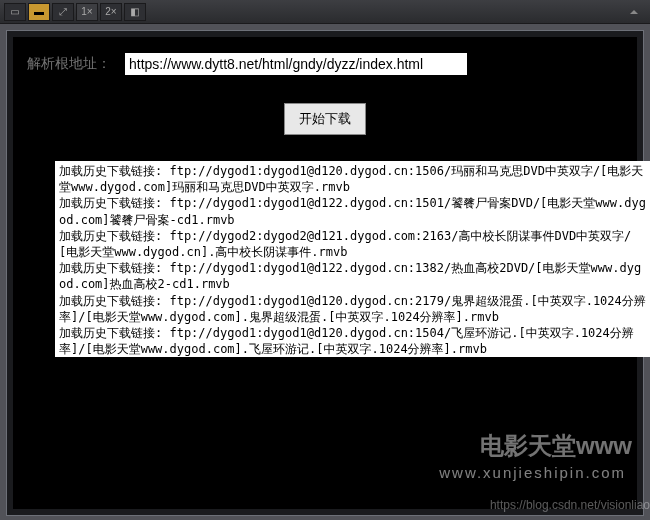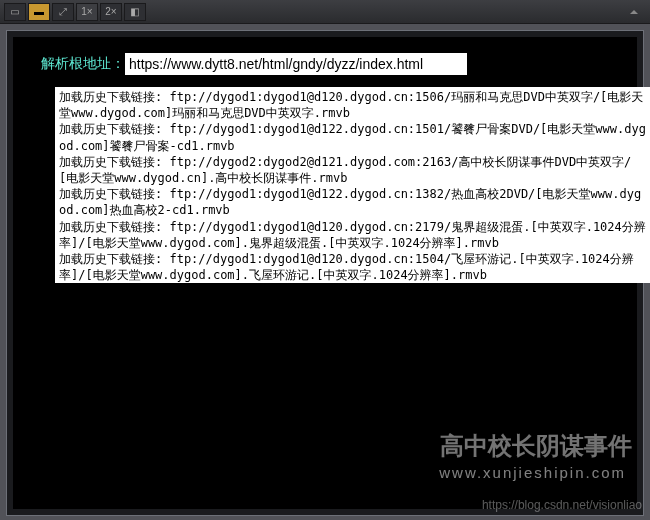--- a/index.html
+++ b/index.html
@@ -52,24 +52,23 @@
       height: 100%;
       background: #000;
       padding: 16px 14px;
     }
     .form-row {
       display: flex;
       align-items: center;
       margin-bottom: 12px;
     }
     .form-label {
-      color: #5eead4;
+      color: #737373;
       font-size: 14px;
       width: 98px;
-      text-align: right;
     }
     .form-input {
       background: #fff;
       border: none;
       padding: 2px 4px;
       font-size: 14px;
       font-family: Liberation Sans, sans-serif;
       height: 22px;
     }
     .url-input { width: 342px; }
@@ -115,21 +114,21 @@
       position: absolute;
       right: 24px;
       top: 464px;
       font-size: 15px;
       color: rgba(255,255,255,0.5);
       letter-spacing: 2px;
       pointer-events: none;
     }
     .csdn-watermark {
       position: absolute;
-      right: 8px;
+      right: 0;
       top: 498px;
       font-size: 12px;
       color: rgba(255,255,255,0.35);
       pointer-events: none;
     }
   </style>
 </head>
 <body>
 
 <div class="toolbar">
@@ -146,27 +145,30 @@
   <div class="toolbar-spacer"></div>
   <div class="chevron"></div>
 </div>
 
 <div class="window-frame">
   <div class="app-body">
     <div class="form-row">
       <span class="form-label">解析根地址：</span>
       <input class="form-input url-input" value="https://www.dytt8.net/html/gndy/dyzz/index.html" style="">
     </div>
+    <div class="btn-row">
+      <button class="start-btn"><span>开始下载</span></button>
+    </div>
     <div class="log-area" id="log-area">加载历史下载链接: ftp://dygod1:dygod1@d120.dygod.cn:1506/玛丽和马克思DVD中英双字/[电影天堂www.dygod.com]玛丽和马克思DVD中英双字.rmvb
 加载历史下载链接: ftp://dygod1:dygod1@d122.dygod.cn:1501/饕餮尸骨案DVD/[电影天堂www.dygod.com]饕餮尸骨案-cd1.rmvb
 加载历史下载链接: ftp://dygod2:dygod2@d121.dygod.com:2163/高中校长阴谋事件DVD中英双字/[电影天堂www.dygod.cn].高中校长阴谋事件.rmvb
 加载历史下载链接: ftp://dygod1:dygod1@d122.dygod.cn:1382/热血高校2DVD/[电影天堂www.dygod.com]热血高校2-cd1.rmvb
 加载历史下载链接: ftp://dygod1:dygod1@d120.dygod.cn:2179/鬼界超级混蛋.[中英双字.1024分辨率]/[电影天堂www.dygod.com].鬼界超级混蛋.[中英双字.1024分辨率].rmvb
 加载历史下载链接: ftp://dygod1:dygod1@d120.dygod.cn:1504/飞屋环游记.[中英双字.1024分辨率]/[电影天堂www.dygod.com].飞屋环游记.[中英双字.1024分辨率].rmvb
 加载历史下载链接: ftp://dygod1:dygod1@d122.dygod.cn:1382/热血高校2DVD/[电影天堂www.dygod.com]热血高校2-cd2.rmvb
 加载历史下载链接: ftp://dygod2:dygod2@d062.dygod.com:2232/在世界转角遇见爱DVD/[电影天堂www.dygod.net].在世界转角遇见爱-cd1.rmvb
 craw 1 : https://www.dytt8.net/html/gndy/dyzz/index.html</div>
   </div>
 </div>
 
-<div class="watermark">高中校长阴谋事件</div>
+<div class="watermark">电影天堂www</div>
 <div class="watermark-url">www.xunjieshipin.com</div>
 <div class="csdn-watermark">https://blog.csdn.net/visionliao</div>
 
 </body></html>

